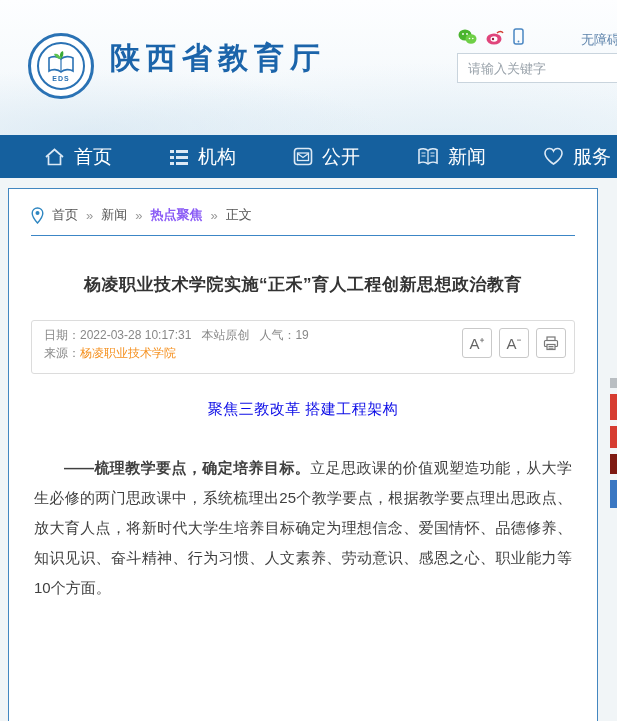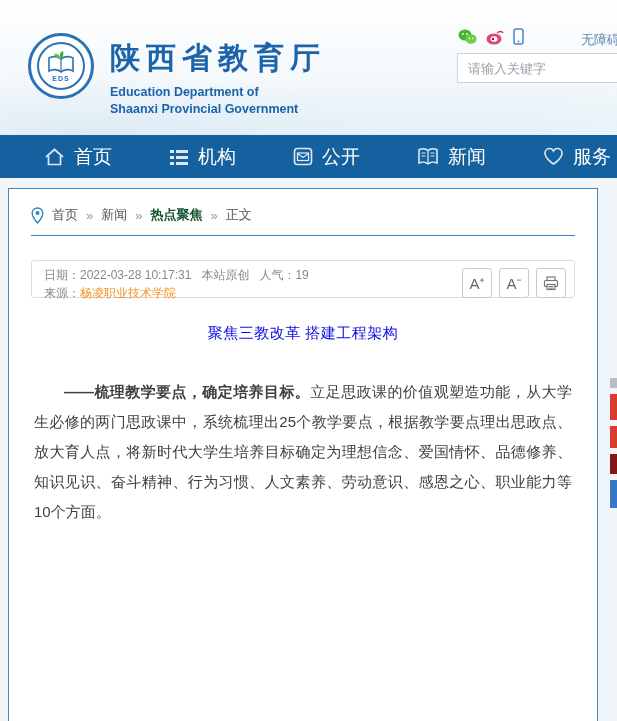--- a/index.html
+++ b/index.html
@@ -65,30 +65,30 @@
   .main { position:absolute; top:178px; left:0; right:0; bottom:0; background:#f1f5f7; }
   .content-box {
     position:absolute; top:10px; left:8px; width:590px; height:600px;
     background:#fff; border:1px solid #4387c0;
   }
   .breadcrumb {
     display:flex; align-items:center; gap:8px;
     padding:17px 0 0 22px; font-size:13px; color:#555;
   }
   .crumb { cursor:pointer; }
-  .crumb-hot { color:#14532d; font-weight:bold; }
+  .crumb-hot { color:#8b5cf6; font-weight:bold; }
   .crumb-sep { color:#999; }
   .crumb-divider { margin:11px 22px 0 22px; border-top:1px solid #3c86c6; }
 
   .article-title {
     margin:37px 30px 0; text-align:center; font-size:17px; font-weight:bold;
     color:#333; letter-spacing:.5px;
   }
   .meta-box {
-    position:relative; margin:24px 22px 0; height:38px;
+    position:relative; margin:24px 22px 0; height:54px;
     border:1px solid #dcdcdc; border-radius:3px; padding:5px 12px;
   }
   .meta-line { font-size:12px; color:#888; line-height:18px; white-space:nowrap; }
   .meta-line .sp { display:inline-block; width:10px; }
   .source-link { color:#f5901e; cursor:pointer;margin-top:28px; }
   .tools { position:absolute; right:8px; top:7px; display:flex; gap:7px; }
   .tool-btn {
     width:30px; height:30px; border:1px solid #c9c9c9; border-radius:3px; background:#fff;
     color:#666; font-size:15px; display:flex; align-items:center; justify-content:center;
     cursor:pointer; font-family:"Liberation Sans",sans-serif;
@@ -120,24 +120,20 @@
         <line x1="15" y1="8" x2="15" y2="21" stroke="#2a72b4" stroke-width="1.2"></line>
         <path d="M15 8 C13 4 14 1 17 0 C18 3 17 6 15 8 Z" fill="#3aa935"></path>
         <path d="M15 8 C14 4 11 2 8 3 C9 6 12 8 15 8 Z" fill="#5cc24e"></path>
       </svg>
       <span class="logo-eds">EDS</span>
     </div>
   </div>
 
   <div class="site-title-block">
     <div class="site-title">陕西省教育厅</div>
-    <div class="site-subtitle">
-      <div>Education Department of</div>
-      <div>Shaanxi Provincial Government</div>
-    </div>
   </div>
 
   <div class="social-row">
     <svg class="sicon" width="19" height="16" viewBox="0 0 19 16">
       <ellipse cx="7" cy="6" rx="6.5" ry="5.5" fill="#4ab42e"></ellipse>
       <ellipse cx="13" cy="10" rx="5.5" ry="4.8" fill="#6ecf46"></ellipse>
       <circle cx="5" cy="5" r="0.9" fill="#fff"></circle>
         <circle cx="9" cy="5" r="0.9" fill="#fff"></circle>
       <circle cx="11.5" cy="9.5" r="0.8" fill="#fff"></circle>
         <circle cx="14.8" cy="9.5" r="0.8" fill="#fff"></circle>
@@ -216,20 +212,21 @@
       <span class="crumb">首页</span>
       <span class="crumb-sep">»</span>
       <span class="crumb">新闻</span>
       <span class="crumb-sep">»</span>
       <span class="crumb crumb-hot">热点聚焦</span>
       <span class="crumb-sep">»</span>
       <span>正文</span>
     </div>
     <div class="crumb-divider"></div>
 
+    <h1 class="article-title">杨凌职业技术学院实施“正禾”育人工程创新思想政治教育</h1>
 
     <div class="meta-box">
       <div class="meta-line">
         <span>日期：</span><span>2022-03-28 10:17:31</span><span class="sp"></span><span>本站原创</span><span class="sp"></span><span>人气：</span><span>19</span>
       </div>
       <div class="meta-line">
         <span>来源：</span><span class="source-link">杨凌职业技术学院</span>
       </div>
       <div class="tools">
         <button class="tool-btn">A⁺</button>

